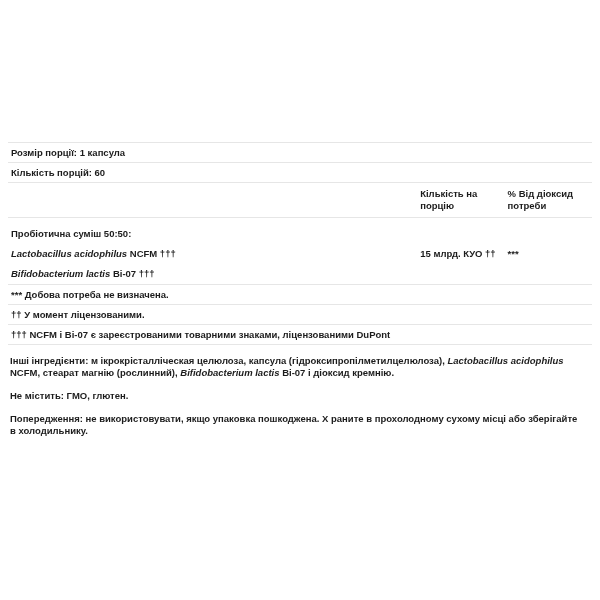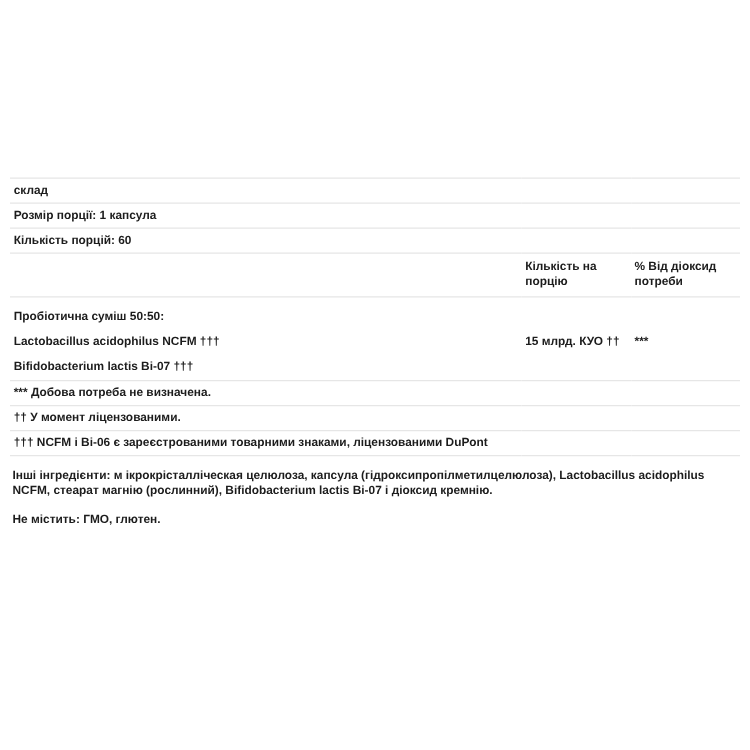--- a/index.html
+++ b/index.html
@@ -33,39 +33,36 @@
       vertical-align: middle;
       line-height: 12px;
     }
     tr.row { height: 20px; }
     tr.head-row td { height: 34px; vertical-align: middle; margin-top: 44px; }
     tr.nb td { border-bottom: none; }
     tr.item-row { height: 20px; }
     td.col-name { width: 408px; }
     td.col-amt { width: 82px; }
     td.col-dv { width: 82px; }
-    .it { }
+    .it { font-style: italic; }
     .after {
       padding: 0 2px;
       margin-top: 10px;
       line-height: 12px;
     }
     .after p {
       margin: 0 12px 11px 0;
     }
   </style>
 </head>
 <body>
 
 <div class="wrap">
   <table class="facts">
     <tbody>
-      <tr class="row">
-        <td colspan="3">склад</td>
-      </tr>
       <tr class="row">
         <td colspan="3">Розмір порції: 1 капсула</td>
       </tr>
       <tr class="row">
         <td colspan="3">Кількість порцій: 60</td>
       </tr>
       <tr class="head-row">
         <td class="col-name"></td>
         <td class="col-amt">Кількість на порцію</td>
         <td class="col-dv">% Від діоксид потреби</td>
@@ -87,22 +84,23 @@
         <td class="col-amt"></td>
         <td class="col-dv"></td>
       </tr>
       <tr class="row">
         <td colspan="3">*** Добова потреба не визначена.</td>
       </tr>
       <tr class="row">
         <td colspan="3">†† У момент ліцензованими.</td>
       </tr>
       <tr class="row">
-        <td colspan="3">††† NCFM і Bi-06 є зареєстрованими товарними знаками, ліцензованими DuPont</td>
+        <td colspan="3">††† NCFM і Bi-07 є зареєстрованими товарними знаками, ліцензованими DuPont</td>
       </tr>
     </tbody>
   </table>
 
   <div class="after">
     <p><span>Інші інгредієнти: м ікрокрісталліческая целюлоза, капсула (гідроксипропілметилцелюлоза), </span><span class="it">Lactobacillus acidophilus</span><span> NCFM, стеарат магнію (рослинний), </span><span class="it">Bifidobacterium lactis</span><span> Bi-07 і діоксид кремнію.</span></p>
     <p>Не містить: ГМО, глютен.</p>
+    <p>Попередження: не використовувати, якщо упаковка пошкоджена. Х  раните в прохолодному сухому місці або зберігайте в холодильнику.</p>
   </div>
 </div>
 
 </body></html>

